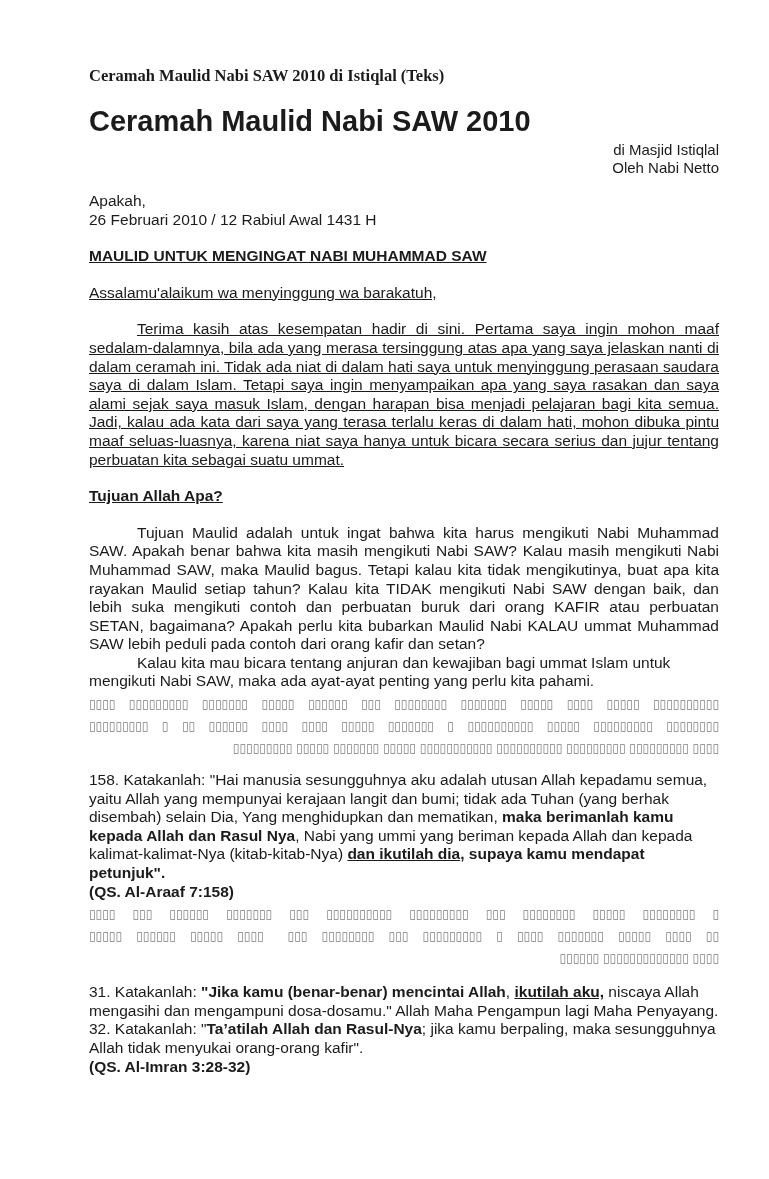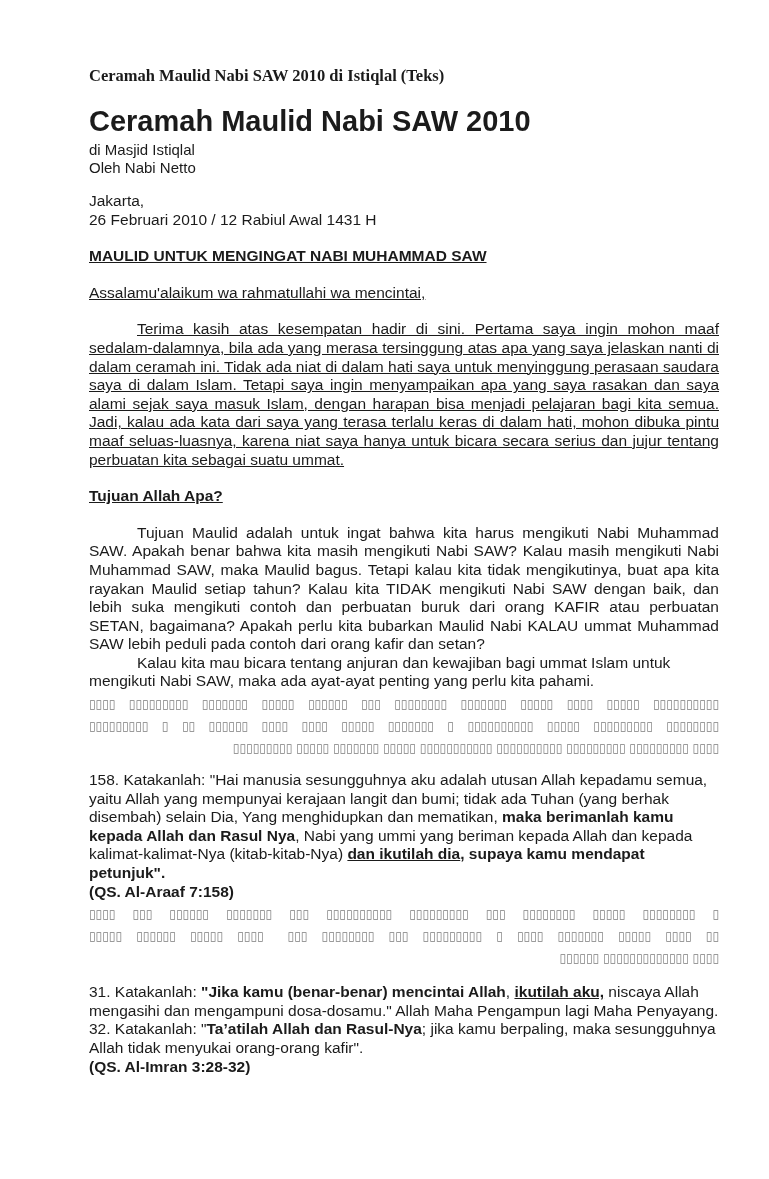--- a/index.html
+++ b/index.html
@@ -28,21 +28,21 @@
   }
   .main-title {
     font-size: 29px;
     font-weight: bold;
     line-height: 31px;
     margin: 0 0 4px 0;
   }
   .subtitle {
     font-size: 15px;
     line-height: 17.5px;
-    text-align: left;
+    text-align: right;
   }
   .title-block { margin-bottom: 16px; }
   
   .dateline { margin-bottom: 18px; }
   .txt {
     font-size: 15.5px;
     line-height: 18.6px;
     margin: 0;
   }
   .gap { margin-bottom: 18px; text-decoration: underline; }
@@ -71,27 +71,27 @@
 
   <div class="doc-header">Ceramah Maulid Nabi SAW 2010 di Istiqlal (Teks)</div>
 
   <div class="title-block">
     <h1 class="main-title">Ceramah Maulid Nabi SAW 2010</h1>
     <div class="subtitle">di Masjid Istiqlal</div>
     <div class="subtitle">Oleh Nabi Netto</div>
   </div>
 
   <div class="dateline">
-    <div class="txt">Jakarta,</div>
+    <div class="txt">Apakah,</div>
     <div class="txt">26 Februari 2010 / 12 Rabiul Awal 1431 H</div>
   </div>
 
   <p class="txt b gap">MAULID UNTUK MENGINGAT NABI MUHAMMAD SAW</p>
 
-  <p class="txt gap">Assalamu'alaikum wa rahmatullahi wa mencintai,</p>
+  <p class="txt gap">Assalamu'alaikum wa menyinggung wa barakatuh,</p>
 
   <p class="txt just ind gap">Terima kasih atas kesempatan hadir di sini. Pertama saya ingin mohon maaf sedalam-dalamnya, bila ada yang merasa tersinggung atas apa yang saya jelaskan nanti di dalam ceramah ini. Tidak ada niat di dalam hati saya untuk menyinggung perasaan saudara saya di dalam Islam. Tetapi saya ingin menyampaikan apa yang saya rasakan dan saya alami sejak saya masuk Islam, dengan harapan bisa menjadi pelajaran bagi kita semua. Jadi, kalau ada kata dari saya yang terasa terlalu keras di dalam hati, mohon dibuka pintu maaf seluas-luasnya, karena niat saya hanya untuk bicara secara serius dan jujur tentang perbuatan kita sebagai suatu ummat.</p>
 
   <p class="txt b u gap">Tujuan Allah Apa?</p>
 
   <p class="txt just ind">Tujuan Maulid adalah untuk ingat bahwa kita harus mengikuti Nabi Muhammad SAW. Apakah benar bahwa kita masih mengikuti Nabi SAW? Kalau masih mengikuti Nabi Muhammad SAW, maka Maulid bagus. Tetapi kalau kita tidak mengikutinya, buat apa kita rayakan Maulid setiap tahun? Kalau kita TIDAK mengikuti Nabi SAW dengan baik, dan lebih suka mengikuti contoh dan perbuatan buruk dari orang KAFIR atau perbuatan SETAN, bagaimana? Apakah perlu kita bubarkan Maulid Nabi KALAU ummat Muhammad SAW lebih peduli pada contoh dari orang kafir dan setan?</p>
 
 
   <p class="txt ind">Kalau kita mau bicara tentang anjuran dan kewajiban bagi ummat Islam untuk mengikuti Nabi SAW, maka ada ayat-ayat penting yang perlu kita pahami.</p>
 

